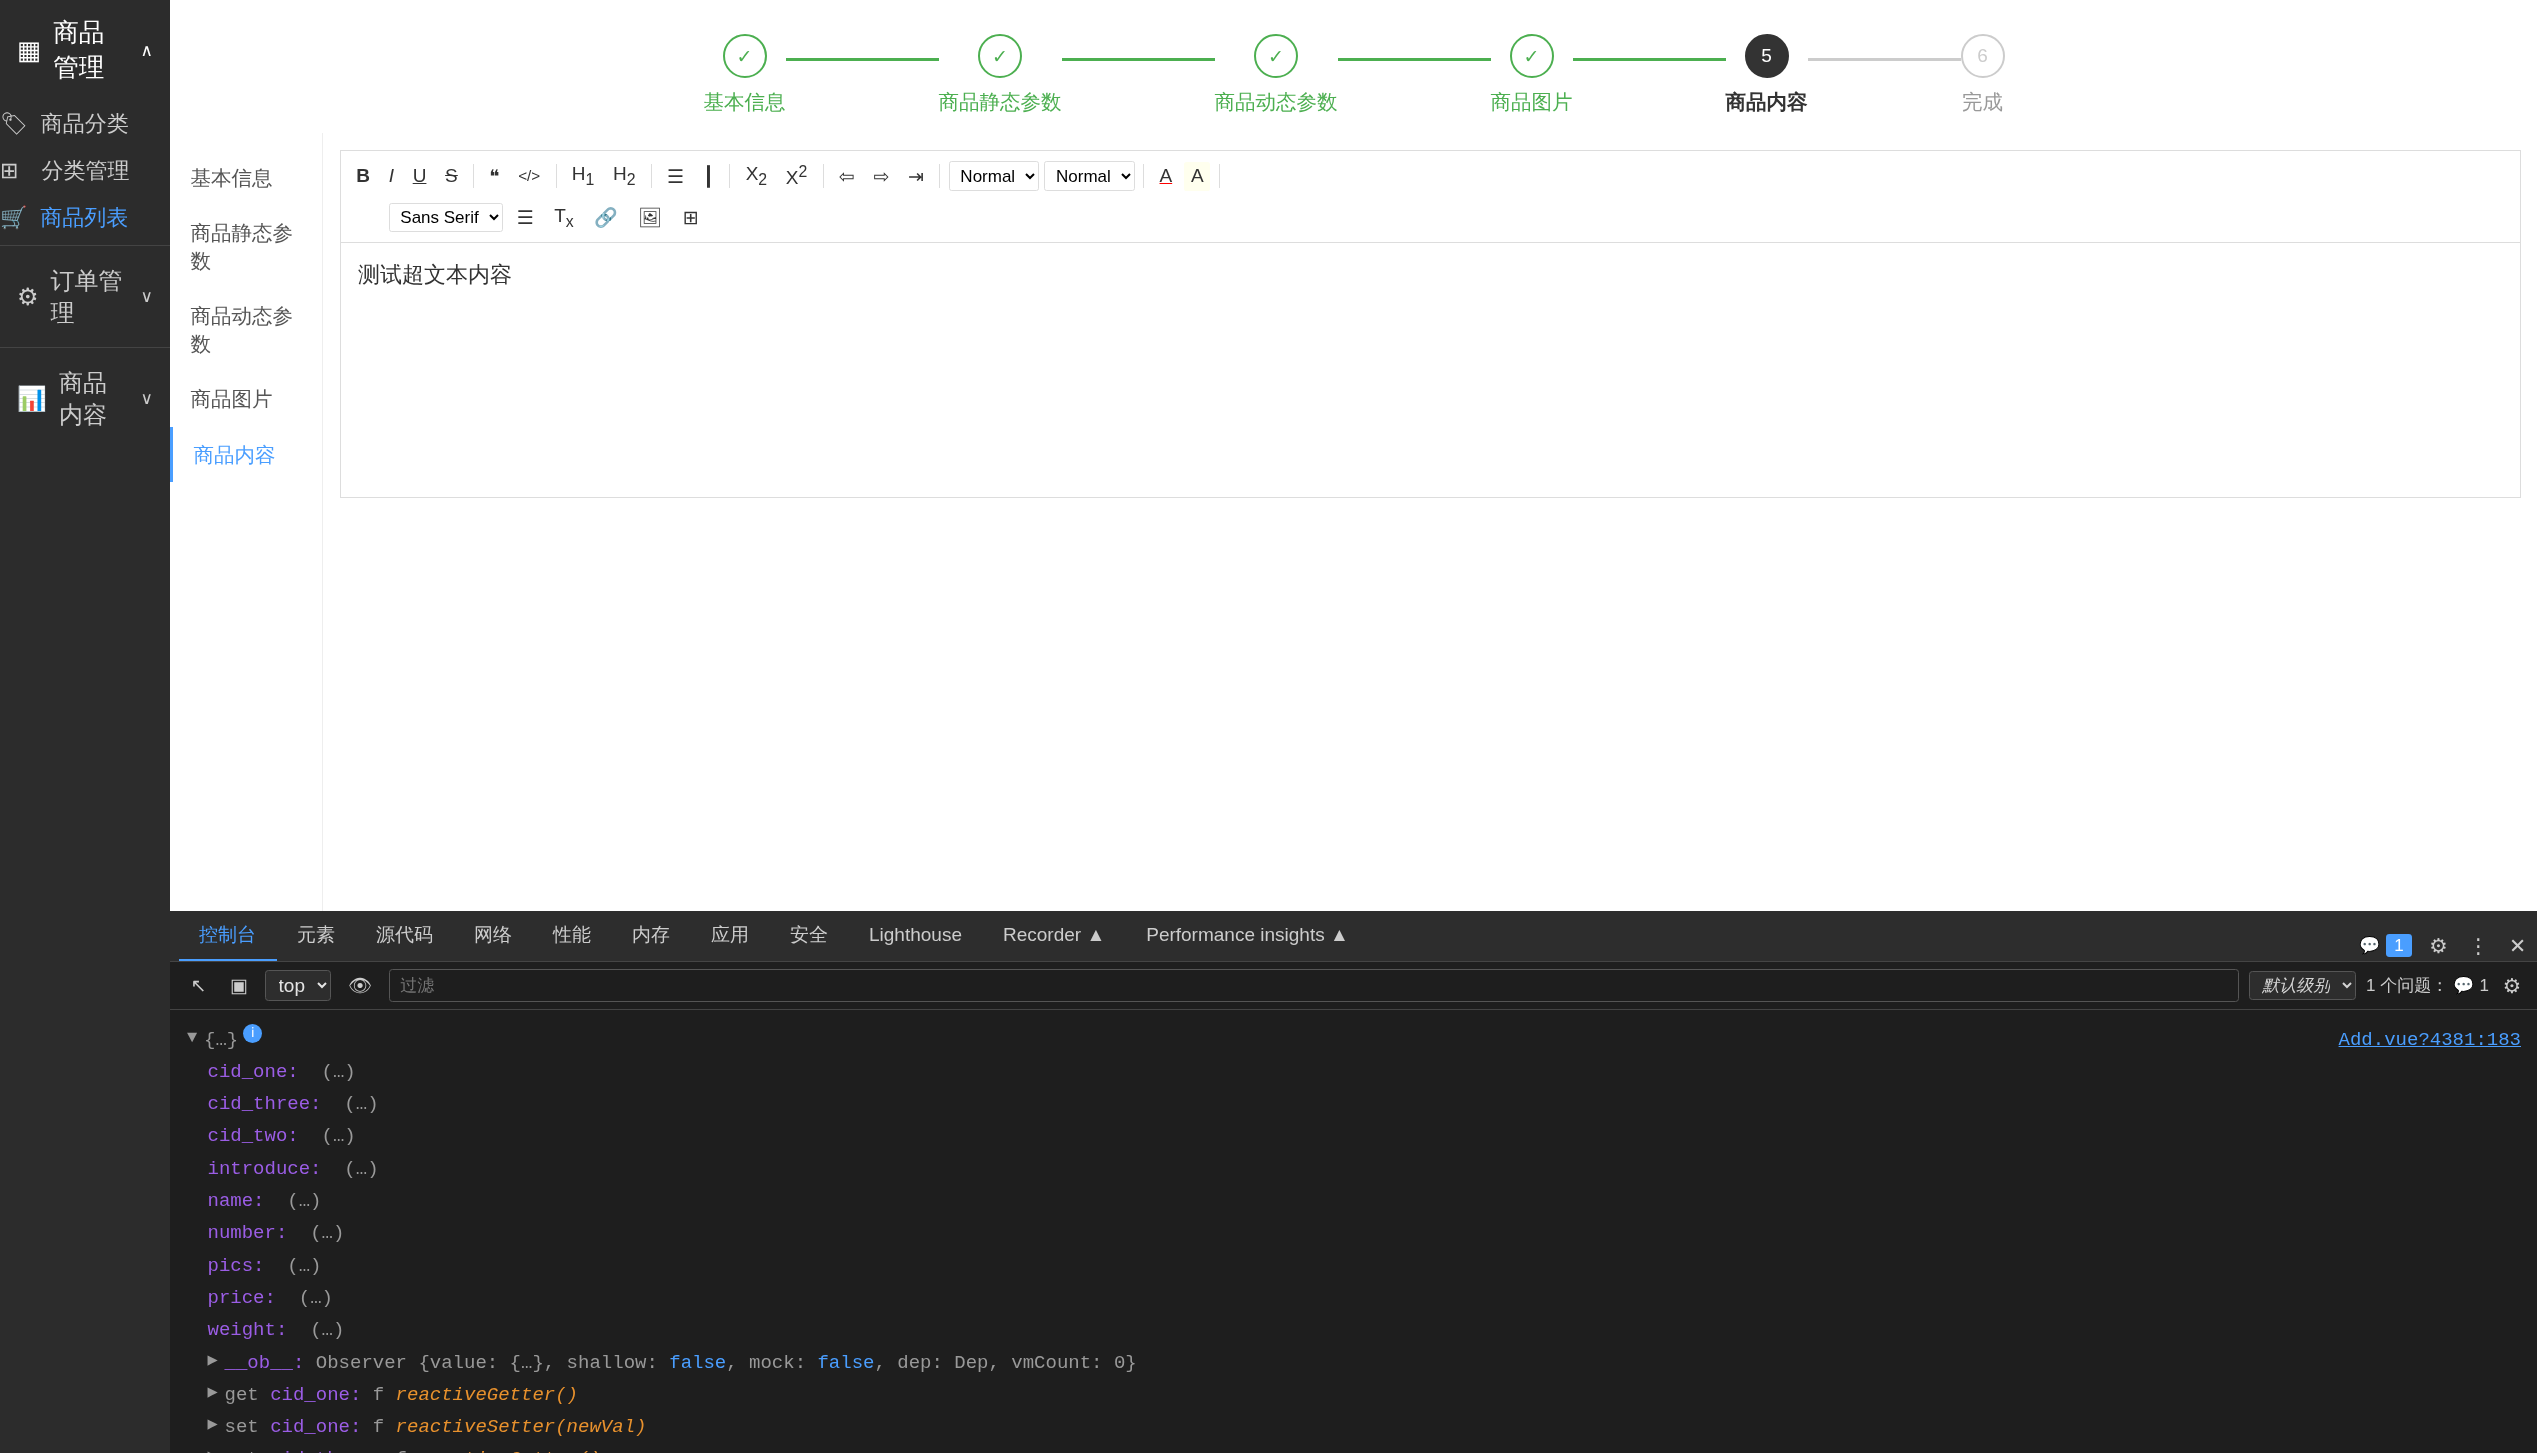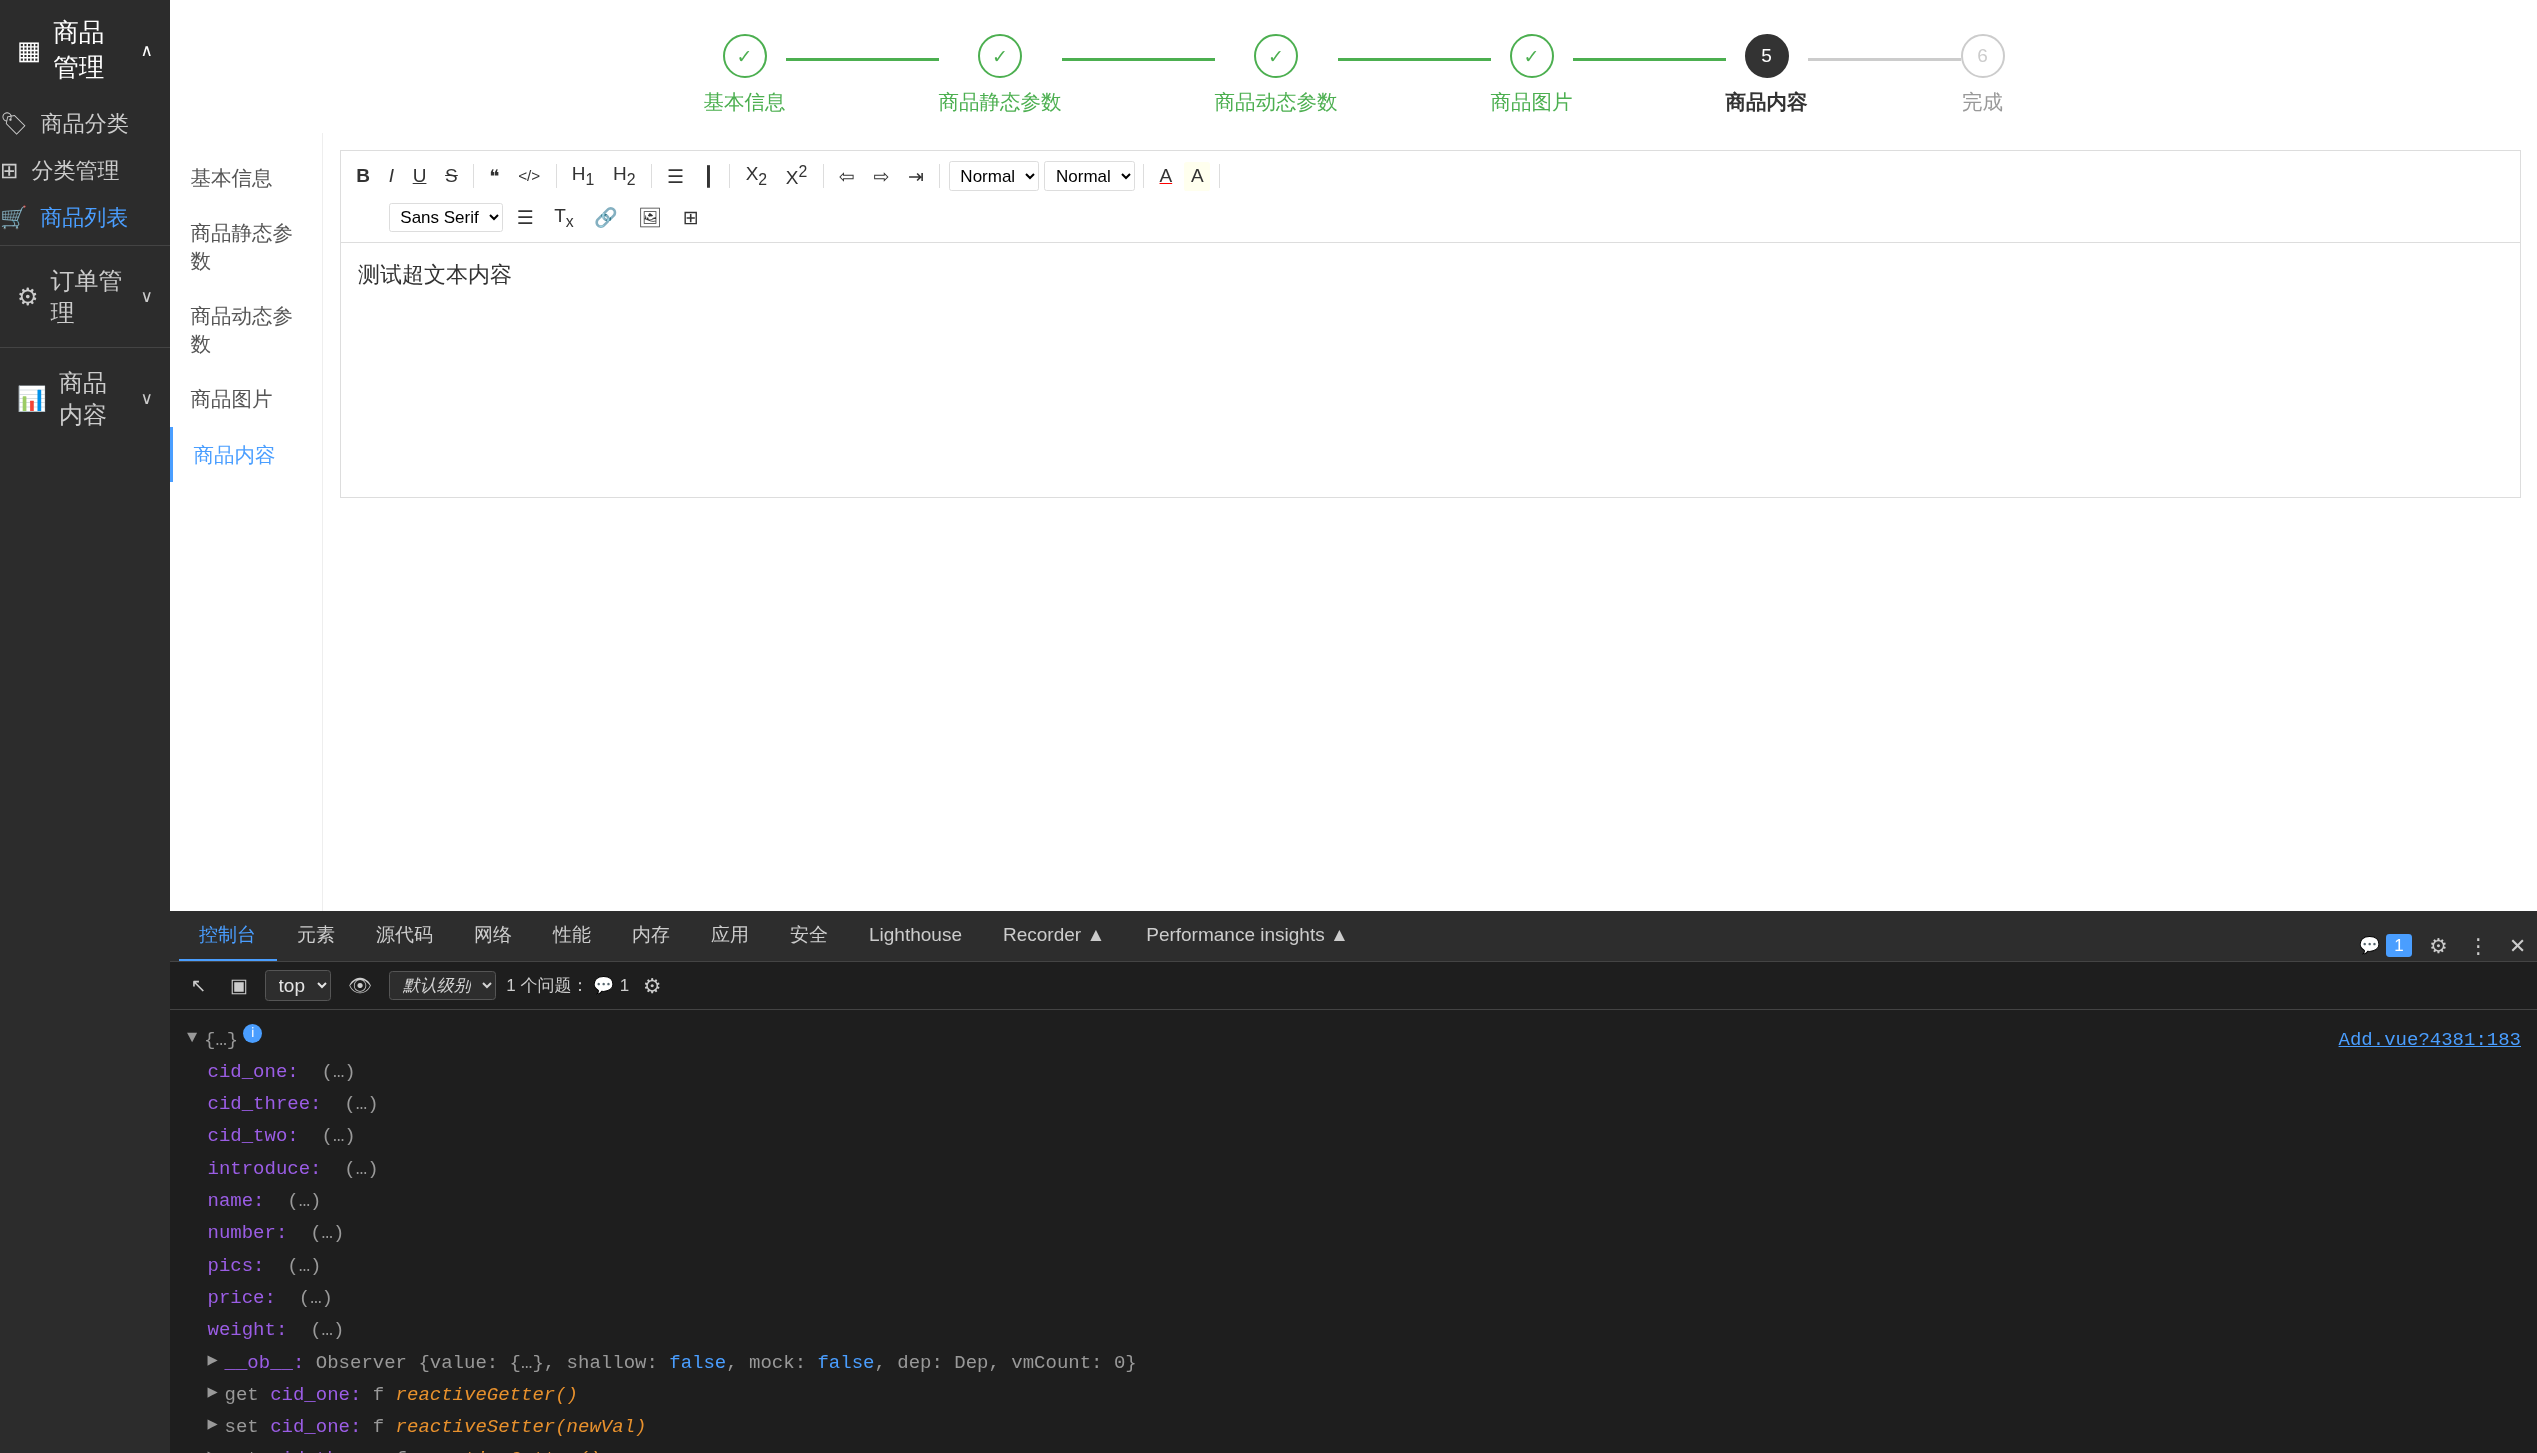--- a/index.html
+++ b/index.html
@@ -85,21 +85,21 @@
       <span>▦</span>
       <span>商品管理</span>
       <span style="margin-left:auto; font-size:17px;">∧</span>
     </div>
     <div class="sidebar-sub">
       <span>🏷</span>
       <span style="margin-left:6.8px;">商品分类</span>
     </div>
     <div class="sidebar-sub">
       <span>⊞</span>
-      <span style="margin-left:7px;">分类管理</span>
+      <span style="margin-left:17px;">分类管理</span>
     </div>
     <div class="sidebar-sub active">
       <span>🛒</span>
       <span style="margin-left:6.8px;">商品列表</span>
     </div>
     <div class="sidebar-divider"></div>
     <div class="sidebar-item">
       <span>⚙</span>
       <span>订单管理</span>
       <span style="margin-left:auto; font-size:17px;">∨</span>
@@ -238,20 +238,21 @@
         </div>
       </div>
 
       <div class="devtools-console-bar">
         <button class="console-bar-btn">↖</button>
         <button class="console-bar-btn">▣</button>
         <select class="context-select">
           <option>top</option>
         </select>
         <button class="console-bar-btn">👁</button>
+        <input type="text" class="filter-input" placeholder="过滤" style="">
         <select class="log-level-select">
           <option>默认级别</option>
         </select>
         <div class="issues-count">
           <span>1 个问题：</span>
           <span style="color:#4a9eff;">💬</span>
           <span>1</span>
         </div>
         <button class="gear-icon-btn">⚙</button>
       </div>

